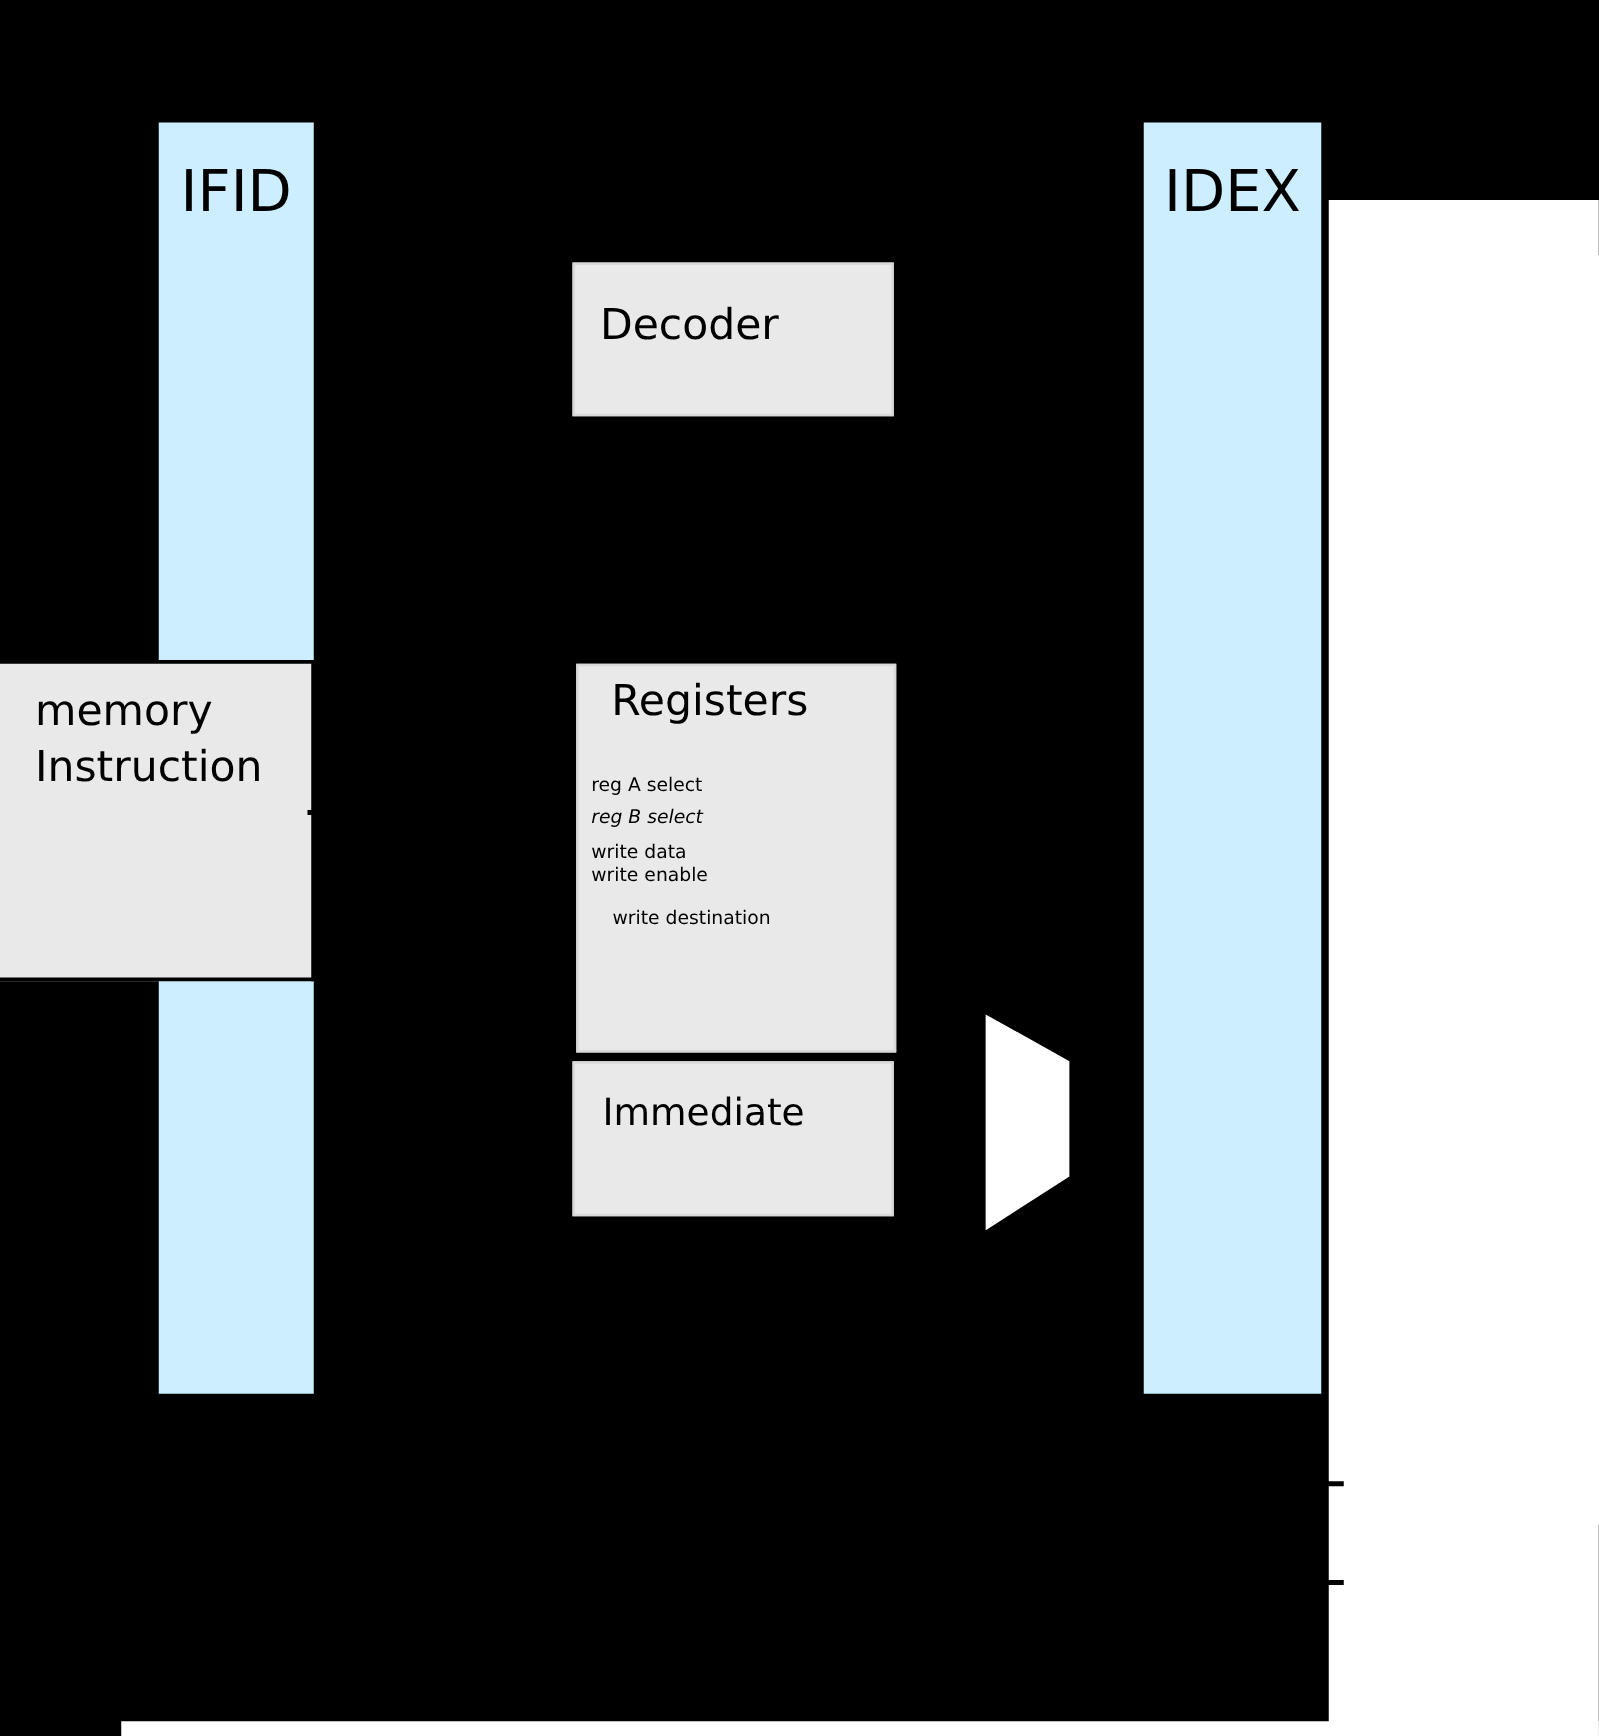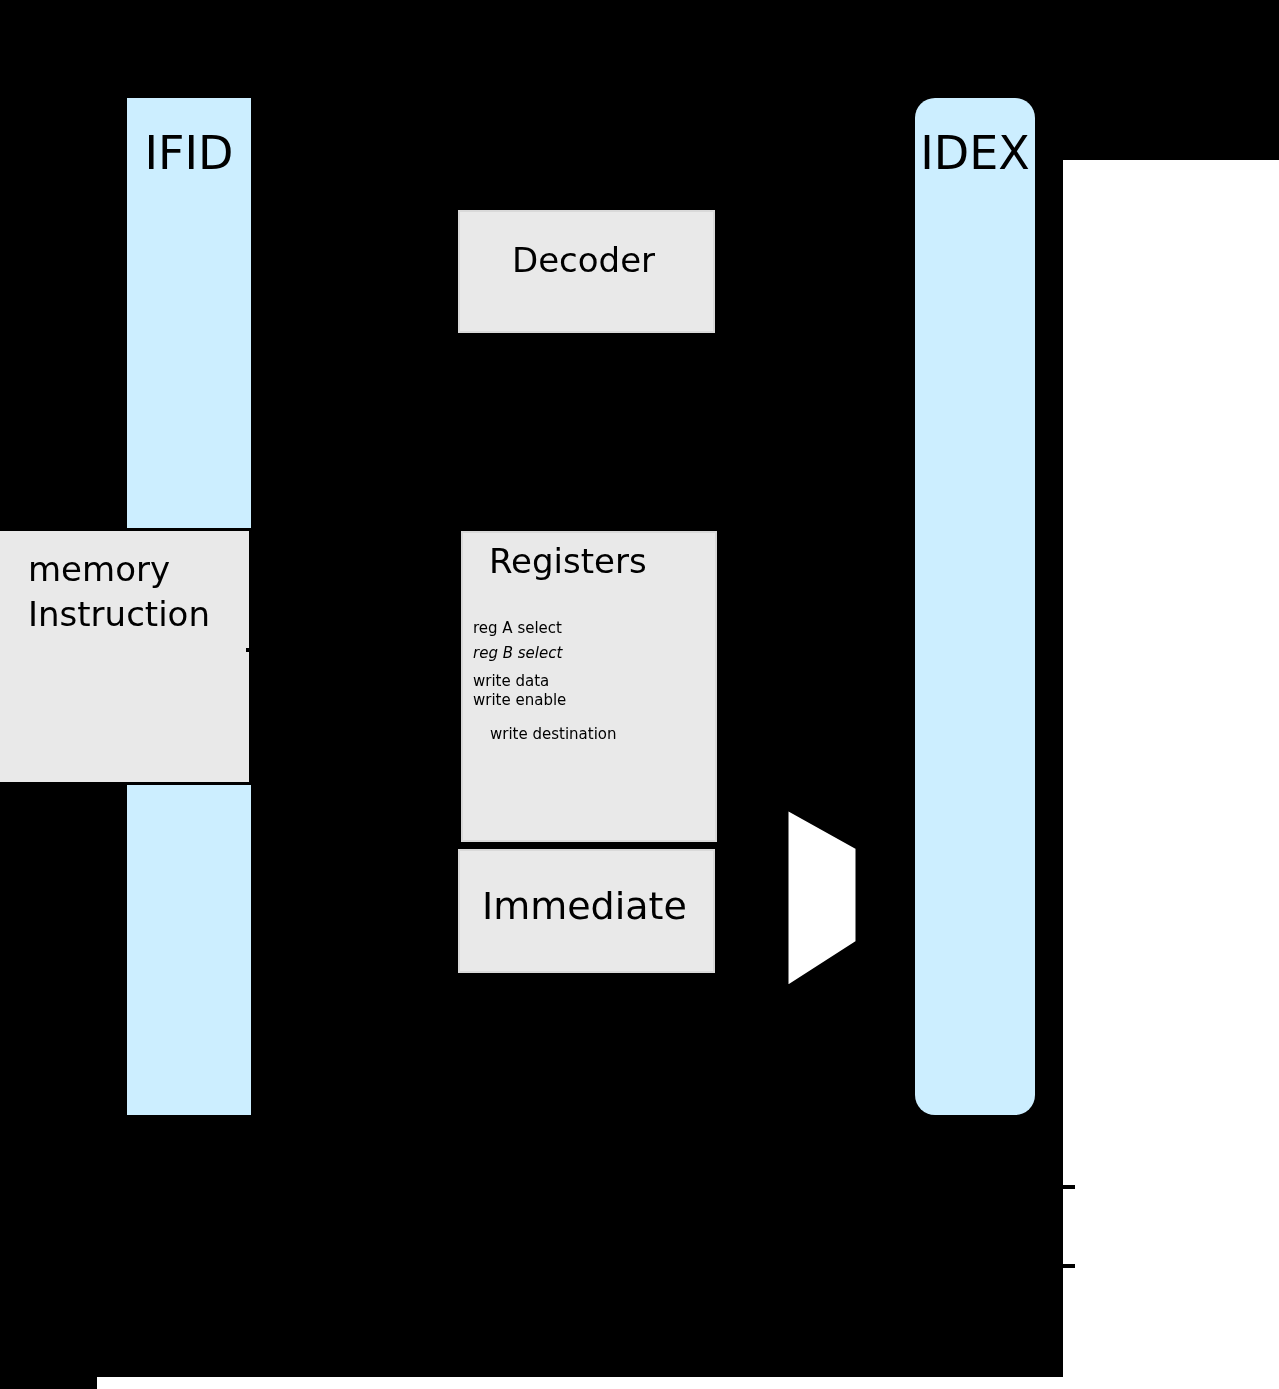--- a/index.html
+++ b/index.html
@@ -36,42 +36,42 @@
     height: 1017px;
     text-align: center;
   }
   .pipe-bar .bar-label {
     display: inline-block;
     margin-top: 28px;
     font-size: 46px;
     color: #000000;
   }
   .bar-ifid { left: 127px; }
-  .bar-idex { left: 915px; width: 120px; border-radius: 20px; }
+  .bar-idex { left: 915px; width: 142px; }
 
   
   .block {
     background: #e9e9e9;
     color: #000000;
     box-sizing: border-box;
   }
   .block-instruction-memory {
     left: 0px; top: 528px;
     width: 252px; height: 257px;
     border: 3px solid #000000;
     border-left: none;
     padding: 16px 0 0 28px;
     font-size: 34px;
     line-height: 45px;
   }
   .block-decoder {
     left: 458px; top: 210px;
     width: 257px; height: 123px;
     border: 2px solid #d9d9d9;
-    padding: 28px 0 0 52px;
+    padding: 28px 0 0 20px;
     font-size: 34px;
   }
   .block-registers {
     left: 461px; top: 531px;
     width: 256px; height: 311px;
     border: 2px solid #d9d9d9;
   }
   .block-registers .reg-title {
     position: absolute;
     left: 26px; top: 8px;
@@ -86,22 +86,22 @@
   .port-rega   { top: 86px; }
   .port-regb   { top: 111px; font-style: italic; }
   .port-wdata  { top: 139px; }
   .port-wen    { top: 158px; }
   .port-wdest  { top: 192px; margin-left: 17px; }
 
   .block-immediate {
     left: 458px; top: 849px;
     width: 257px; height: 124px;
     border: 2px solid #d9d9d9;
-    padding: 33px 0 0 22px;
-    font-size: 38px;
+    padding: 22px 0 0 22px;
+    font-size: 30px;
   }
 
   
   .mux-svg {
     left: 784px; top: 806px;
     width: 76px; height: 184px;
   }
 
   
   .wire-stub {

